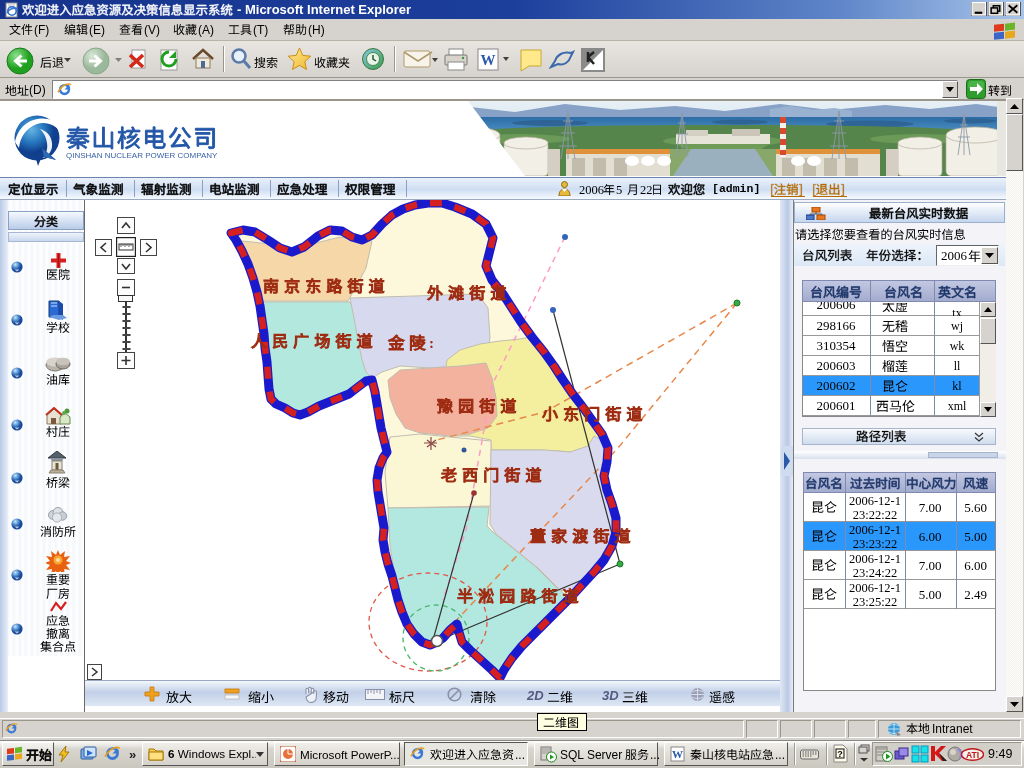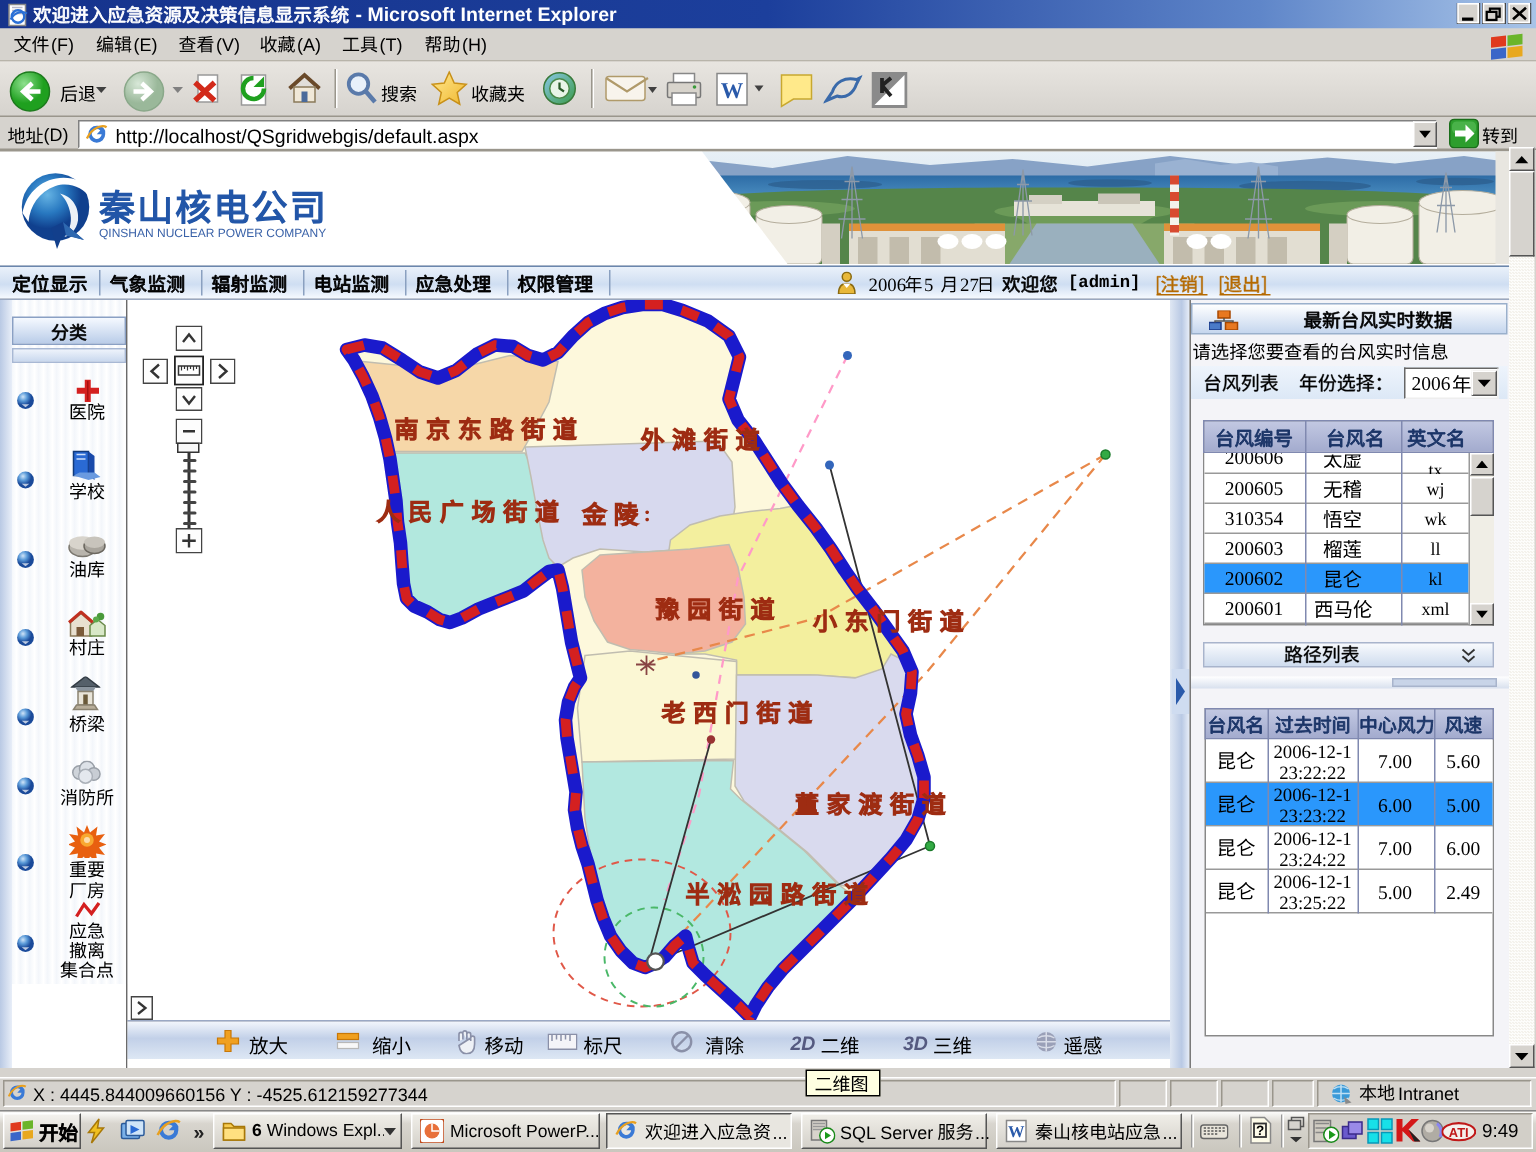--- a/index.html
+++ b/index.html
@@ -135,21 +135,20 @@
 <path d="M2 22L22 2v20z" fill="#fff"></path>
 <path d="M7 4v10M7 9l6-5M7 9l6 7" stroke="#222" stroke-width="2.5" fill="none"></path>
     </svg>
 <div style="position:absolute;left:0;top:78px;width:1024px;height:22px;background:#d6d3ce;border-bottom:1px solid #9a968c"></div>
 <div style="position:absolute;left:29px;top:83px;font:12px &quot;Liberation Sans&quot;,sans-serif;color:#000">(D)</div>
 <div style="position:absolute;left:52px;top:80px;width:906px;height:19px;background:#fff;border:1px solid #808080;border-right-color:#fff;border-bottom-color:#fff"></div>
 <svg style="position:absolute;left:57px;top:82px" width="15" height="15" viewBox="0 0 16 16">
 <path d="M8 2a6 6 0 1 0 6 6h-2.5a3.5 3.5 0 1 1-1-2.6L8 8h6V5.5A6 6 0 0 0 8 2z" fill="#3a7ad6"></path>
 <path d="M1 11C5 3 12 1 15 3" stroke="#e8a020" stroke-width="1.6" fill="none"></path>
     </svg>
-<div style="position:absolute;left:77px;top:83px;font:13px &quot;Liberation Sans&quot;,sans-serif;color:#000">http://localhost/QSgridwebgis/default.aspx</div>
 <div style="position:absolute;left:942px;top:81px;width:16px;height:17px;background:#d6d3ce;border:1px solid #fff;border-right-color:#555;border-bottom-color:#555"></div>
 <svg style="position:absolute;left:946px;top:87px" width="8" height="5" viewBox="0 0 8 5">
       <path d="M0 0h8l-4 5z" fill="#000"></path>
     </svg>
 <svg style="position:absolute;left:966px;top:79px" width="20" height="20" viewBox="0 0 20 20">
 <rect x="0.5" y="0.5" width="19" height="19" rx="3" fill="#2d9e2d" stroke="#1a6e1a"></rect>
 <rect x="2" y="2" width="16" height="8" rx="3" fill="#55bb55" opacity="0.7"></rect>
 <path d="M4 10h7v-4l6 6-6 6v-4H4z" fill="#fff" transform="translate(0,-2)"></path>
     </svg>
 <div style="position:absolute;left:0;top:100px;width:1006px;height:77px;background:#fff;border-top:1px solid #9a968c"></div>
@@ -262,21 +261,21 @@
 <div style="position:absolute;left:270px;top:180px;width:1px;height:17px;background:#8aa0c0"></div>
 <div style="position:absolute;left:338px;top:180px;width:1px;height:17px;background:#8aa0c0"></div>
 <div style="position:absolute;left:406px;top:180px;width:1px;height:17px;background:#8aa0c0"></div>
 <svg style="position:absolute;left:558px;top:181px" width="13" height="15" viewBox="0 0 13 15">
 <circle cx="6.5" cy="3.5" r="3" fill="#e8b83a" stroke="#8a6a10"></circle>
 <path d="M1 15c0-5 2.5-7 5.5-7s5.5 2 5.5 7z" fill="#e8b83a" stroke="#8a6a10"></path>
 <path d="M4 8l2.5 3L9 8" fill="#fff"></path>
     </svg>
 <div style="position:absolute;left:579px;top:183px;font:12.5px &quot;Liberation Serif&quot;,serif;color:#000">2006</div>
 <div style="position:absolute;left:616px;top:183px;font:12.5px &quot;Liberation Serif&quot;,serif;color:#000">5</div>
-<div style="position:absolute;left:640px;top:183px;font:12.5px &quot;Liberation Serif&quot;,serif;color:#000">27</div>
+<div style="position:absolute;left:640px;top:183px;font:12.5px &quot;Liberation Serif&quot;,serif;color:#000">22</div>
 <div style="position:absolute;left:712px;top:182px;font:bold 11.5px &quot;Liberation Mono&quot;,monospace;color:#000">[admin]</div>
 <div style="position:absolute;left:771px;top:196px;width:34px;height:1px;background:#b56a00"></div>
 <div style="position:absolute;left:813px;top:196px;width:34px;height:1px;background:#b56a00"></div>
 <div style="position:absolute;left:0;top:200px;width:8px;height:512px;background:linear-gradient(90deg,#b9c9e4,#e8eef8)"></div>
 <div style="position:absolute;left:8px;top:200px;width:77px;height:512px;background:#fff"></div>
 <div style="position:absolute;left:8px;top:200px;width:77px;height:456px;background:repeating-linear-gradient(90deg,#f4f7fb 0px,#fff 3px,#f2f5fa 6px)"></div>
 <div style="position:absolute;left:8px;top:211px;width:76px;height:19px;background:linear-gradient(#f5f9ff,#b9cce8);border:1px solid #8aa0c4"></div>
 <div style="position:absolute;left:8px;top:232px;width:76px;height:10px;background:linear-gradient(#eef3fb,#c9d8ee);border:1px solid #a8b8d4"></div>
 <div style="position:absolute;left:84px;top:200px;width:1px;height:512px;background:#6a6a6a"></div>
 <svg style="position:absolute;left:11px;top:261px" width="12" height="12" viewBox="0 0 12 12">
@@ -542,21 +541,21 @@
 <div style="position:absolute;left:802px;top:280px;width:194px;height:137px;background:#fff;border:1px solid #888"></div>
 <div style="position:absolute;left:802px;top:280px;width:194px;height:22px;background:linear-gradient(#c2c8e2,#a3abce);border:1px solid #8089b0"></div>
 <div style="position:absolute;left:803px;top:302px;width:176px;height:14px;background:#fff;border-bottom:1px solid #999"></div>
 <div style="position:absolute;left:812px;top:302px;width:48px;height:13px;overflow:hidden">
       <div style="position:absolute;left:0;top:-7px;width:48px;height:20px;font:13px &quot;Liberation Serif&quot;,serif;color:#000;line-height:20px;text-align:center">200606</div>
     </div>
 <div style="position:absolute;left:940px;top:310px;width:34px;height:13px;overflow:hidden">
       <div style="position:absolute;left:0;top:-7px;width:34px;height:20px;font:12px &quot;Liberation Serif&quot;,serif;color:#000;line-height:20px;text-align:center">tx</div>
     </div>
 <div style="position:absolute;left:803px;top:316px;width:176px;height:20px;background:#fff;border-bottom:1px solid #999"></div>
-<div style="position:absolute;left:812px;top:316px;width:48px;height:20px;font:13px &quot;Liberation Serif&quot;,serif;color:#000;line-height:20px;text-align:center">200605</div>
+<div style="position:absolute;left:812px;top:316px;width:48px;height:20px;font:13px &quot;Liberation Serif&quot;,serif;color:#000;line-height:20px;text-align:center">298166</div>
 <div style="position:absolute;left:940px;top:316px;width:34px;height:20px;font:12px &quot;Liberation Serif&quot;,serif;color:#000;line-height:20px;text-align:center">wj</div>
 <div style="position:absolute;left:803px;top:336px;width:176px;height:20px;background:#fff;border-bottom:1px solid #999"></div>
 <div style="position:absolute;left:812px;top:336px;width:48px;height:20px;font:13px &quot;Liberation Serif&quot;,serif;color:#000;line-height:20px;text-align:center">310354</div>
 <div style="position:absolute;left:940px;top:336px;width:34px;height:20px;font:12px &quot;Liberation Serif&quot;,serif;color:#000;line-height:20px;text-align:center">wk</div>
 <div style="position:absolute;left:803px;top:356px;width:176px;height:20px;background:#fff;border-bottom:1px solid #999"></div>
 <div style="position:absolute;left:812px;top:356px;width:48px;height:20px;font:13px &quot;Liberation Serif&quot;,serif;color:#000;line-height:20px;text-align:center">200603</div>
 <div style="position:absolute;left:940px;top:356px;width:34px;height:20px;font:12px &quot;Liberation Serif&quot;,serif;color:#000;line-height:20px;text-align:center">ll</div>
 <div style="position:absolute;left:803px;top:376px;width:176px;height:20px;background:#2a97fc;border-bottom:1px solid #999"></div>
 <div style="position:absolute;left:812px;top:376px;width:48px;height:20px;font:13px &quot;Liberation Serif&quot;,serif;color:#000;line-height:20px;text-align:center">200602</div>
 <div style="position:absolute;left:940px;top:376px;width:34px;height:20px;font:12px &quot;Liberation Serif&quot;,serif;color:#000;line-height:20px;text-align:center">kl</div>
@@ -614,21 +613,20 @@
       <path d="M0 0h9L4.5 5z" fill="#000"></path>
     </svg>
 <div style="position:absolute;left:1006px;top:114px;width:17px;height:57px;background:#d6d3ce;border:1px solid #fff;border-right-color:#555;border-bottom-color:#555"></div>
 <div style="position:absolute;left:0;top:712px;width:1024px;height:6px;background:#d6d3ce"></div>
 <div style="position:absolute;left:0;top:718px;width:1024px;height:22px;background:#d6d3ce;border-top:1px solid #fff"></div>
 <div style="position:absolute;left:2px;top:720px;width:742px;height:18px;border:1px solid #9a968c;border-right-color:#fff;border-bottom-color:#fff"></div>
 <svg style="position:absolute;left:5px;top:722px" width="13" height="13" viewBox="0 0 16 16">
 <path d="M8 2a6 6 0 1 0 6 6h-2.5a3.5 3.5 0 1 1-1-2.6L8 8h6V5.5A6 6 0 0 0 8 2z" fill="#3a7ad6"></path>
 <path d="M1 11C5 3 12 1 15 3" stroke="#e8a020" stroke-width="1.6" fill="none"></path>
     </svg>
-<div style="position:absolute;left:22px;top:723px;font:12px &quot;Liberation Sans&quot;,sans-serif;color:#000">X : 4445.844009660156 Y : -4525.612159277344</div>
 <div style="position:absolute;left:746px;top:720px;width:32px;height:18px;border:1px solid #9a968c;border-right-color:#fff;border-bottom-color:#fff"></div>
 <div style="position:absolute;left:780px;top:720px;width:32px;height:18px;border:1px solid #9a968c;border-right-color:#fff;border-bottom-color:#fff"></div>
 <div style="position:absolute;left:814px;top:720px;width:32px;height:18px;border:1px solid #9a968c;border-right-color:#fff;border-bottom-color:#fff"></div>
 <div style="position:absolute;left:848px;top:720px;width:28px;height:18px;border:1px solid #9a968c;border-right-color:#fff;border-bottom-color:#fff"></div>
 <div style="position:absolute;left:878px;top:720px;width:143px;height:18px;border:1px solid #9a968c;border-right-color:#fff;border-bottom-color:#fff"></div>
 <svg style="position:absolute;left:886px;top:722px" width="16" height="14" viewBox="0 0 16 14">
 <circle cx="8" cy="7" r="6" fill="#3a9ad8"></circle>
       <path d="M3 4c3-2 7-2 10 0M3 10c3 2 7 2 10 0M8 1v12M2 7h12" stroke="#bfe0f4" stroke-width="1" fill="none"></path>
       <path d="M10 9l5 4-4 1z" fill="#8a8a8a"></path>
     </svg>

